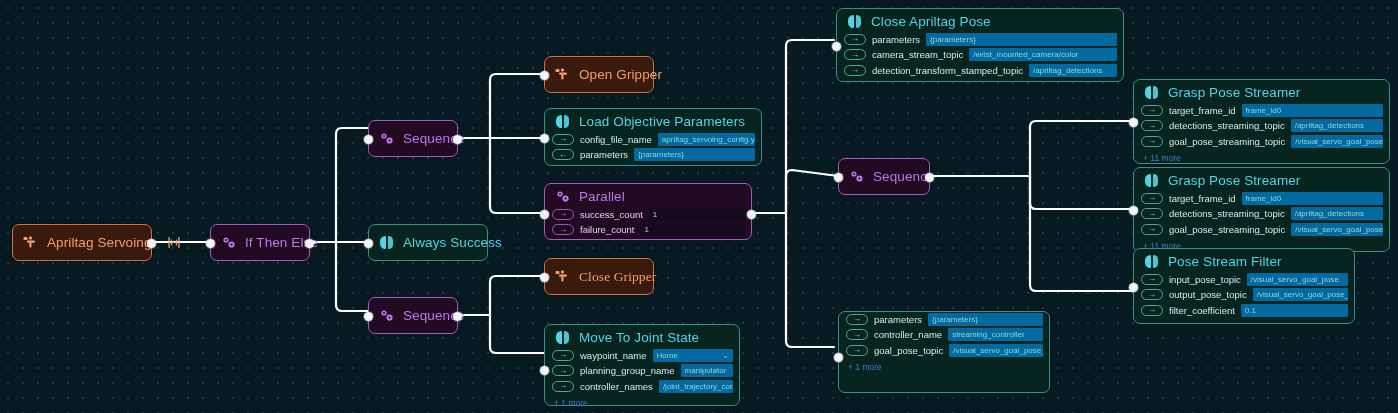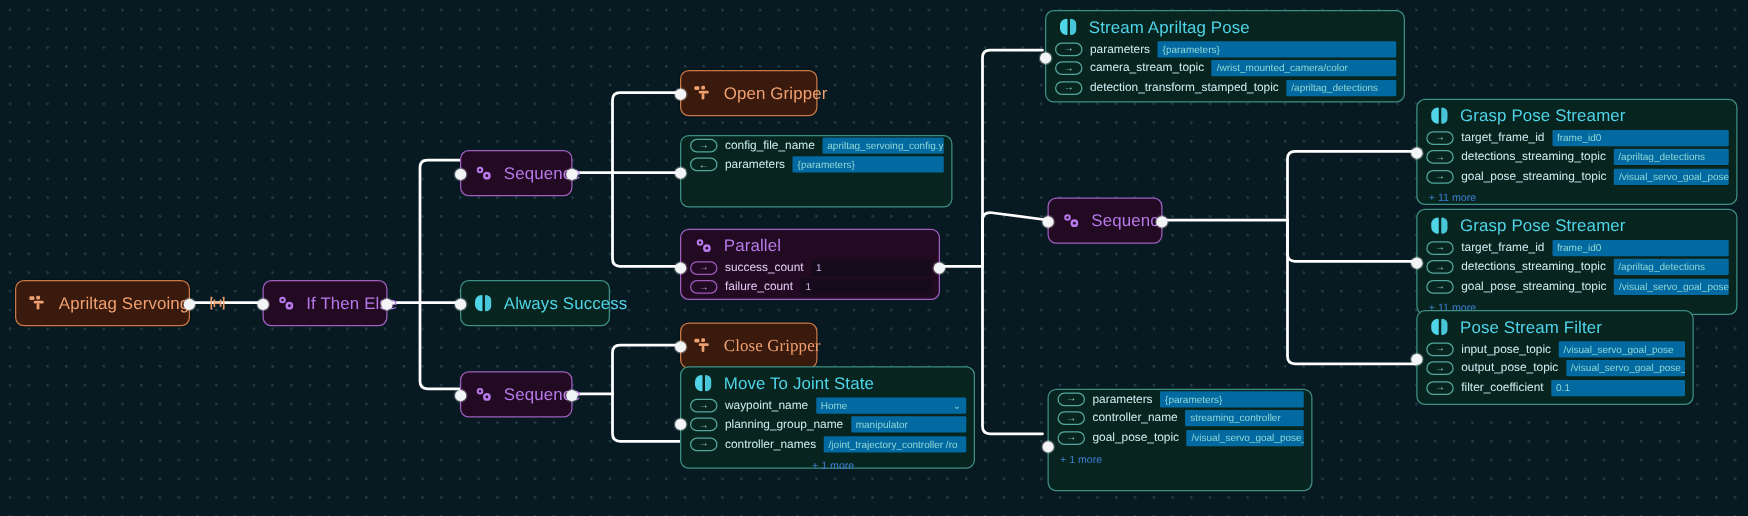--- a/index.html
+++ b/index.html
@@ -230,20 +230,29 @@
           <rect x="6.3" y="6.5" width="2.2" height="5" rx="1"></rect>
         </g>
           </svg>
       </span>
       <span class="title">Open Gripper</span>
     </div>
     <div class="dot" style="left:-5px;top:14px;"></div>
   </div>
 
   <div class="node n-leaf" style="left:544px;top:108px;width:218px;height:58px;">
+    <div class="hdr">
+      <span class="ticon">
+        <span class="ic-brain">
+            <i class="l"></i>
+            <i class="r"></i>
+          </span>
+      </span>
+      <span class="title">Load Objective Parameters</span>
+    </div>
     <div class="rows">
       <div class="prow">
         <span class="port">→</span>
         <span class="pname">config_file_name</span>
         <span class="pval">apriltag_servoing_config.yaml</span>
       </div>
       <div class="prow">
         <span class="port">←</span>
         <span class="pname">parameters</span>
         <span class="pval">{parameters}</span>
@@ -292,21 +301,21 @@
           <rect x="4" y="4.6" width="8" height="2.2" rx="1"></rect>
           <rect x="6.3" y="6.5" width="2.2" height="5" rx="1"></rect>
         </g>
           </svg>
       </span>
       <span class="title">Close Gripper</span>
     </div>
     <div class="dot" style="left:-5px;top:14px;"></div>
   </div>
 
-  <div class="node n-leaf" style="left:544px;top:293px;width:236px;height:82px;text-align:center;">
+  <div class="node n-leaf" style="left:544px;top:324px;width:196px;height:82px;">
     <div class="hdr">
       <span class="ticon">
         <span class="ic-brain">
             <i class="l"></i>
             <i class="r"></i>
           </span>
       </span>
       <span class="title">Move To Joint State</span>
     </div>
     <div class="rows">
@@ -334,21 +343,21 @@
   </div>
 
   <div class="node n-leaf" style="left:836px;top:8px;width:288px;height:74px;">
     <div class="hdr">
       <span class="ticon">
         <span class="ic-brain">
             <i class="l"></i>
             <i class="r"></i>
           </span>
       </span>
-      <span class="title">Stream Apriltag Pose</span>
+      <span class="title">Close Apriltag Pose</span>
     </div>
     <div class="rows">
       <div class="prow">
         <span class="port">→</span>
         <span class="pname">parameters</span>
         <span class="pval">{parameters}</span>
       </div>
       <div class="prow">
         <span class="port">→</span>
         <span class="pname">camera_stream_topic</span>

